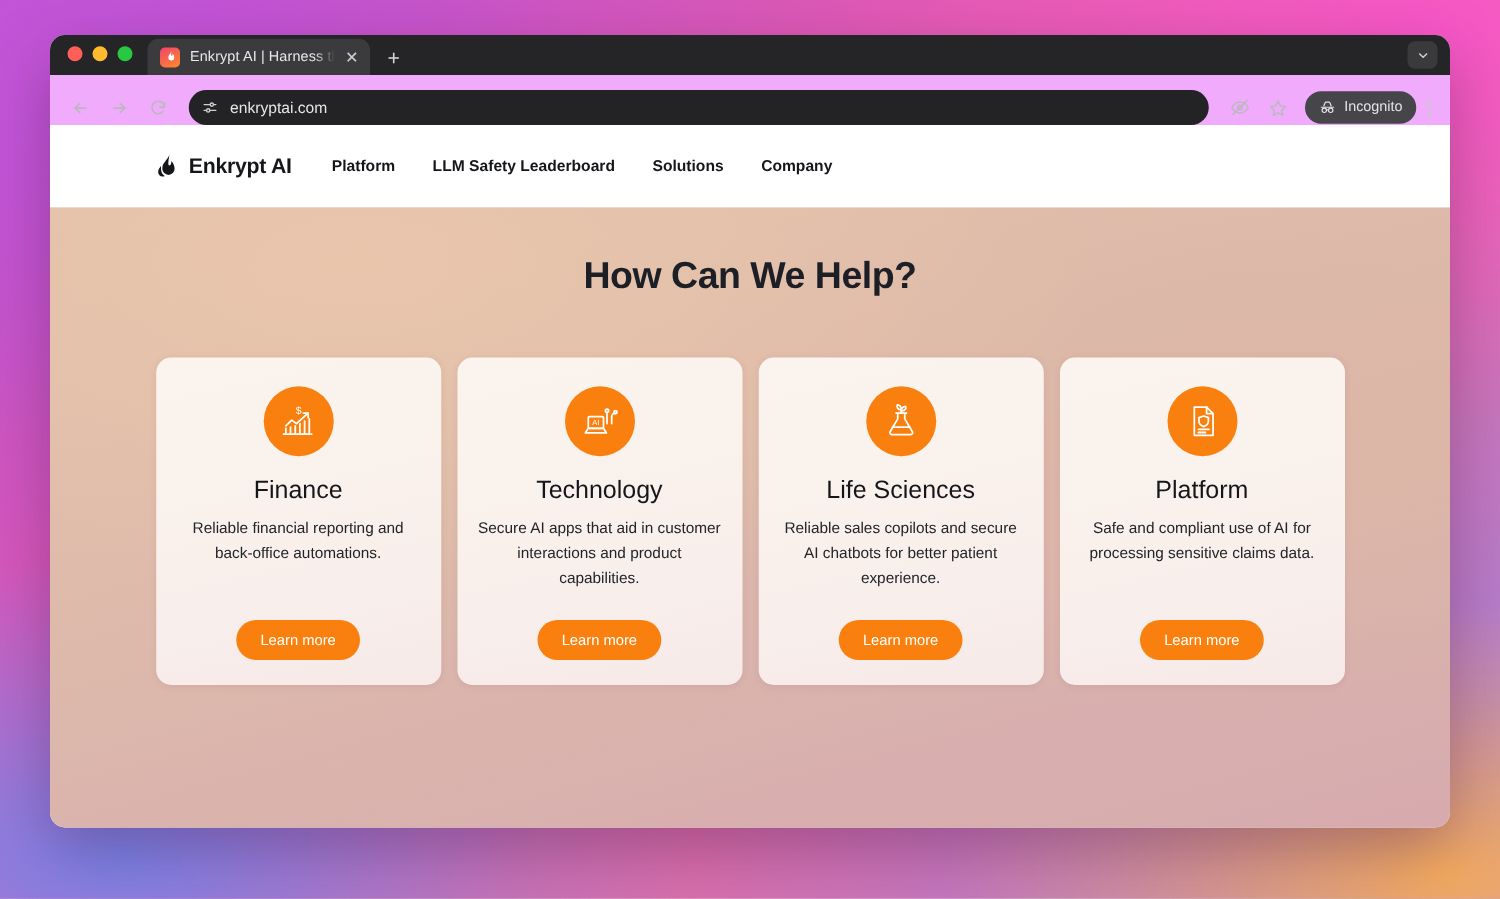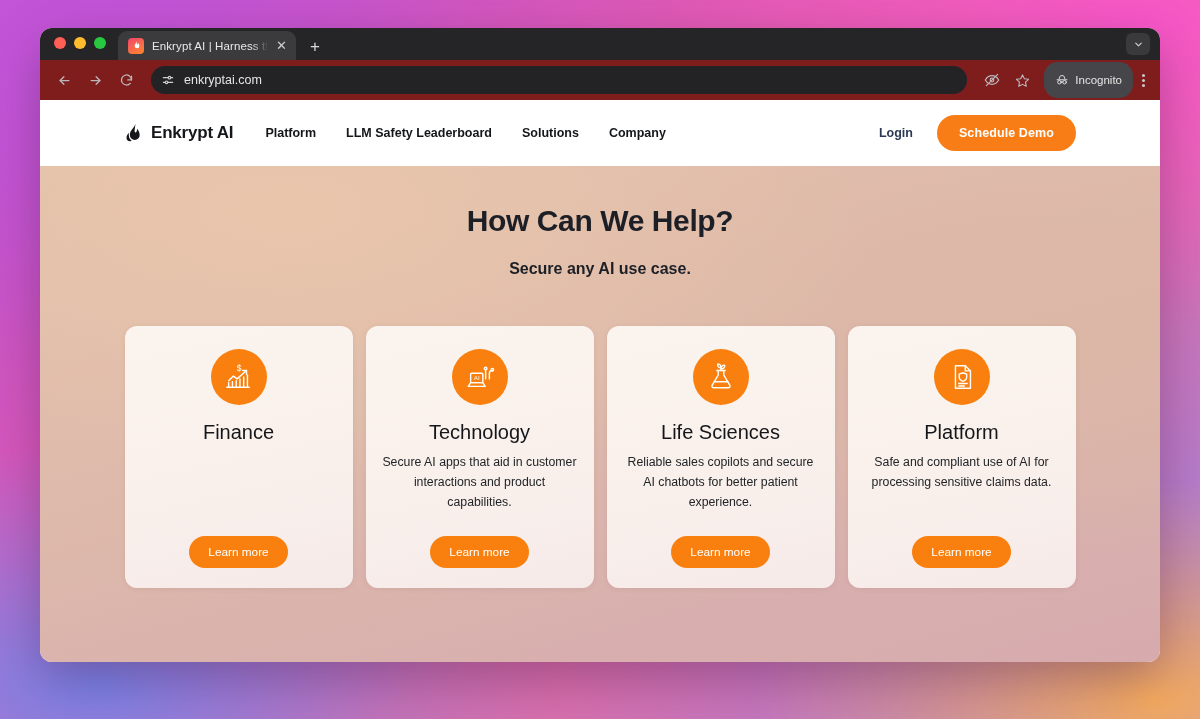--- a/index.html
+++ b/index.html
@@ -73,23 +73,23 @@
 
   .winchev {
     position: absolute; right: 10px; top: 5px;
     width: 24px; height: 22px; border-radius: 6px;
     background: #3a3a3d; color: #cfcfcf;
     display: flex; align-items: center; justify-content: center;
   }
 
   .toolbar {
     height: 40px;
-    background: #7f1d1d;
-    display: flex;
-    align-items: center;
+    background: #f0abfc;
+    display: flex;
+    align-items: flex-end;
     padding: 0 8px 0 10px;
     gap: 3px;
   }
   .navbtn {
     width: 28px; height: 28px; border-radius: 50%;
     display: flex; align-items: center; justify-content: center;
     color: #b9b9bb;
   }
   .omnibox {
     flex: 1;
@@ -100,21 +100,21 @@
     display: flex;
     align-items: center;
     padding: 0 10px;
     gap: 9px;
   }
   .omnibox .url { color: #e6e6e6; font-size: 12.5px; }
   .tb-right { display: flex; align-items: center; gap: 2px; }
   .incognito-pill {
     display: flex; align-items: center; gap: 6px;
     background: #46464a; border-radius: 14px;
-    height: 36px; padding: 0 11px; margin-left: 6px;
+    height: 26px; padding: 0 11px; margin-left: 6px;
     color: #e4e4e4; font-size: 11.5px;
   }
   .kebab { color: #c8c8ca; display:flex; flex-direction: column; gap:2px; align-items:center; padding: 0 7px; }
   .kebab i { width: 3px; height: 3px; border-radius: 50%; background: #c8c8ca; display:block; }
 
   
   .page {
     height: 642px;
     display: flex;
     flex-direction: column;
@@ -308,48 +308,44 @@
         <span class="brand-name">Enkrypt AI</span>
       </div>
 
       <div class="navlinks">
         <span class="navlink">Platform</span>
         <span class="navlink">LLM Safety Leaderboard</span>
         <span class="navlink">Solutions</span>
         <span class="navlink">Company</span>
       </div>
 
-      <div class="nav-right">
-        <span class="login">Login</span>
-        <button class="cta">Schedule Demo</button>
-      </div>
     </div>
 
     <div class="hero">
       <h1>How Can We Help?</h1>
-      <h2>Secure any AI use case.</h2>
 
       <div class="cards">
 
         <div class="card">
           <span class="icon-circle">
             <svg width="30" height="30" viewBox="0 0 32 32" fill="none" stroke="#fff" stroke-width="1.5" stroke-linecap="round" stroke-linejoin="round">
               <text x="16" y="10" font-size="9" font-family="Liberation Sans, sans-serif" fill="#fff" stroke="none" text-anchor="middle">$</text>
               <polyline points="5 20 10 15 14 18 24 9"></polyline>
                 <polyline points="20 9 24 9 24 13"></polyline>
               <line x1="5" y1="26" x2="5" y2="22"></line>
                 <line x1="9" y1="26" x2="9" y2="21"></line>
               <line x1="13" y1="26" x2="13" y2="20"></line>
                 <line x1="17" y1="26" x2="17" y2="18"></line>
               <line x1="21" y1="26" x2="21" y2="16"></line>
                 <line x1="25" y1="26" x2="25" y2="14"></line>
               <line x1="3" y1="27" x2="27" y2="27"></line>
             </svg>
           </span>
           <div class="card-title">Finance</div>
+          <div class="card-desc">Reliable financial reporting and back-office automations.</div>
           <button class="learn">Learn more</button>
         </div>
 
         <div class="card">
           <span class="icon-circle">
             <svg width="30" height="30" viewBox="0 0 32 32" fill="none" stroke="#fff" stroke-width="1.5" stroke-linecap="round" stroke-linejoin="round">
               <rect x="6" y="12" width="13" height="10" rx="1"></rect>
               <path d="M3.5 26l2.5-4h13l2.5 4z"></path>
               <text x="12.5" y="19.5" font-size="6.5" font-family="Liberation Sans, sans-serif" fill="#fff" stroke="none" text-anchor="middle">AI</text>
               <path d="M22 18V9"></path>

